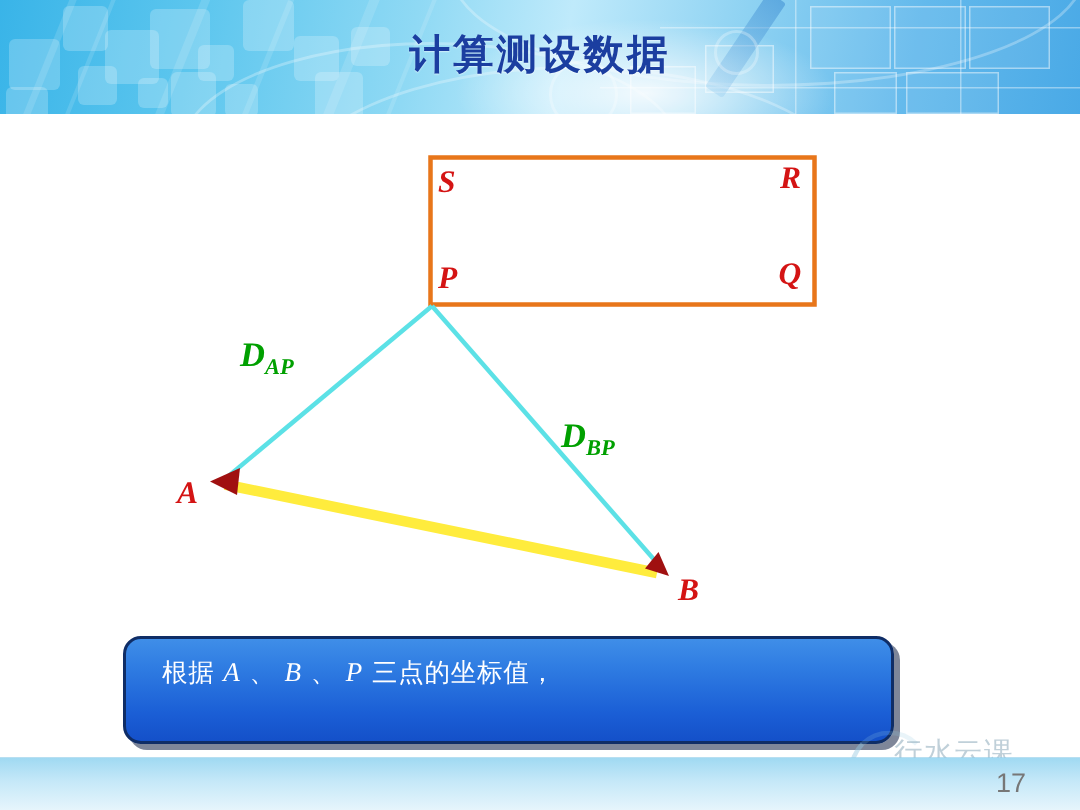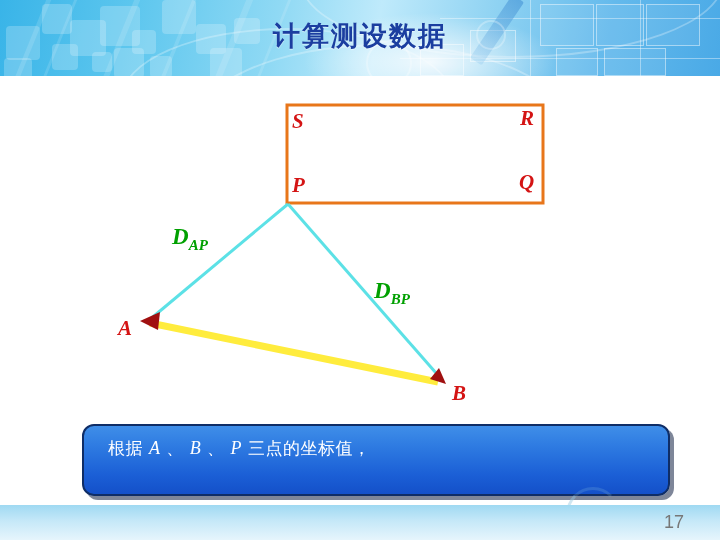--- a/index.html
+++ b/index.html
@@ -109,21 +109,21 @@
   .d-label .sub {
     font-size: 15px;
     vertical-align: sub;
     letter-spacing: 0px;
   }
 
   
   #callout {
     position: absolute;
     left: 82px; top: 424px;
-    width: 588px; height: 72px;
+    width: 514px; height: 72px;
     border: 2px solid #0f2d66;
     border-radius: 12px;
     background: linear-gradient(180deg, #3f8ee8 0%, #2f7ce2 28%, #1b5fd6 72%, #1450c9 100%);
     box-shadow: 4px 4px 0 rgba(20,35,70,0.55);
     box-sizing: border-box;
     padding: 9px 0 0 24px;
   }
   .callout-line {
     font-family: "DejaVu Sans", sans-serif;
     font-size: 17px;
@@ -267,34 +267,35 @@
     </svg>
 
     <div class="pt-label" style="left:292px; top:35px;">S</div>
     <div class="pt-label" style="left:520px; top:32px;">R</div>
     <div class="pt-label" style="left:292px; top:99px;">P</div>
     <div class="pt-label" style="left:519px; top:96px;">Q</div>
 
     <div class="pt-label" style="left:118px; top:242px;">A</div>
     <div class="pt-label" style="left:452px; top:307px;">B</div>
 
-    <div class="d-label" style="left:172px; top:149px;">
+    <div class="d-label" style="left:160px; top:149px;">
       <span>D</span><span class="sub">AP</span>
     </div>
     <div class="d-label" style="left:374px; top:203px;">
       <span>D</span><span class="sub">BP</span>
     </div>
   </div>
 
   <div id="callout">
     <div class="callout-line">
       <span>根据 </span><span class="it">A</span><span> 、 </span><span class="it">B</span><span> 、 </span><span class="it">P</span><span> 三点的坐标值，</span>
     </div>
   </div>
 
   <div id="wm-swirl"></div>
+  <div id="wm-text">行水云课</div>
   <div id="wm-url">xingshuiyun.com</div>
 
   <div id="footer-rule"></div>
   <div id="footer"></div>
   <div id="page-number">17</div>
 
 </div>
 
 </body></html>

